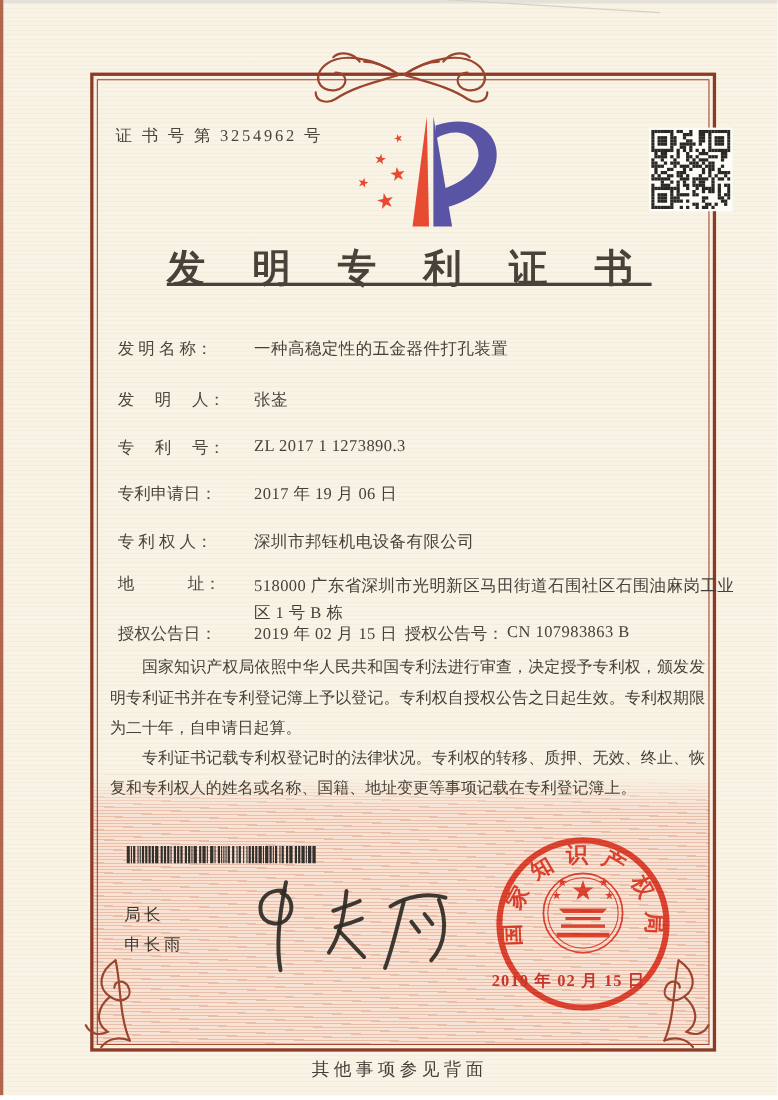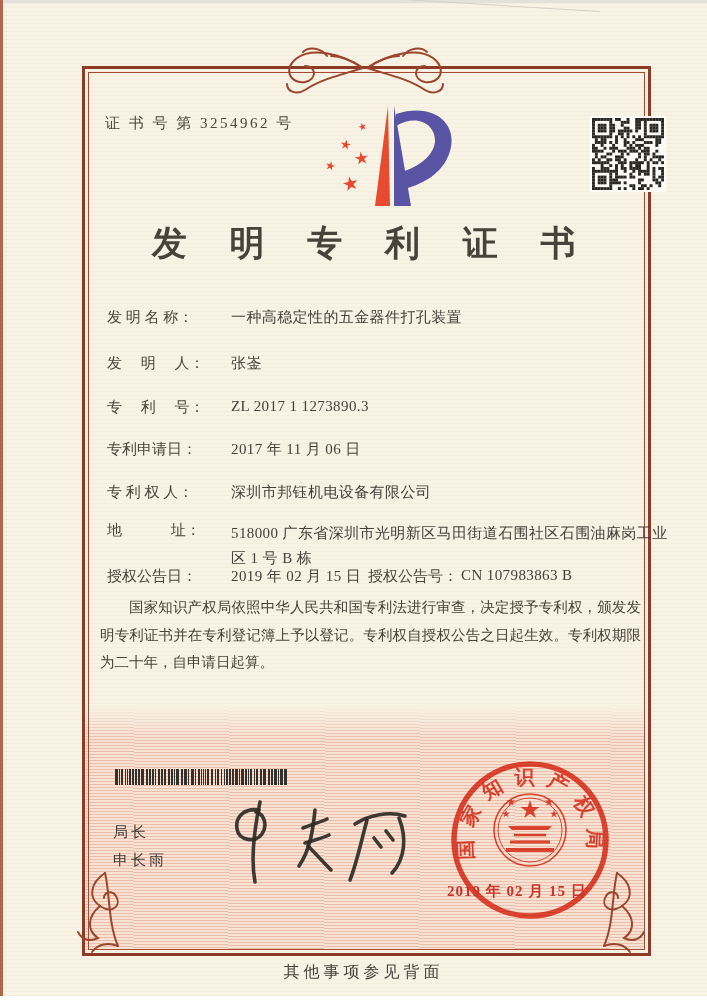--- a/index.html
+++ b/index.html
@@ -38,21 +38,21 @@
   .star.s1{left:46px;top:22px;font-size:10px;transform:rotate(-18deg);}
   .star.s2{left:28px;top:38px;font-size:13px;transform:rotate(10deg);}
   .star.s3{left:42px;top:50px;font-size:17px;transform:rotate(-8deg);}
   .star.s4{left:13px;top:60px;font-size:12px;transform:rotate(14deg);}
   .star.s5{left:30px;top:74px;font-size:19px;transform:rotate(-12deg);}
 
   .qr{position:absolute;left:590px;top:116px;width:76px;height:76px;background:#fdfcf9;padding:2px;box-sizing:border-box;}
   .qr svg{display:block;fill:#2a2723;}
 
   .title{position:absolute;left:82px;top:220px;width:563px;margin:0;text-align:center;
-    font-size:35px;font-weight:700;letter-spacing:17px;text-indent:17px;color:#49423a;}
+    font-size:35px;font-weight:700;letter-spacing:17px;text-indent:17px;color:#49423a;text-decoration:underline;}
 
   .rows{position:absolute;left:107px;top:0;width:537px;font-size:15px;color:#46403700;}
   .row{position:absolute;left:0;width:537px;color:#46403a;}
   .row .lab{position:absolute;left:0;white-space:nowrap;color:#4a443b;text-align:center;}
   .row .val{position:absolute;left:100px;width:437px;letter-spacing:0.4px;margin-left:24px;}
   .row .lab2{position:absolute;left:261px;white-space:nowrap;color:#4a443b;}
   .row .val2{position:absolute;left:354px;white-space:nowrap;letter-spacing:0.4px;}
   .r-name{top:308px;} .r-inventor{top:354px;} .r-patno{top:398px;}
   .r-filing{top:440px;} .r-patentee{top:483px;} .r-addr{top:521px;} .r-grant{top:567px;}
   .r-addr .val{line-height:25px;}
@@ -475,40 +475,41 @@
     <div class="row r-inventor">
       <span class="lab">发　 明　 人：</span>
       <span class="val">张崟</span>
     </div>
     <div class="row r-patno">
       <span class="lab">专　 利　 号：</span>
       <span class="val">ZL 2017 1 1273890.3</span>
     </div>
     <div class="row r-filing">
       <span class="lab">专利申请日：</span>
-      <span class="val">2017 年 11 月 06 日</span>
+      <span class="val">2017 年 19 月 06 日</span>
     </div>
     <div class="row r-patentee">
       <span class="lab">专 利 权 人：</span>
       <span class="val">深圳市邦钰机电设备有限公司</span>
     </div>
     <div class="row r-addr">
       <span class="lab">地　　　 址：</span>
       <span class="val">518000 广东省深圳市光明新区马田街道石围社区石围油麻岗工业区 1 号 B 栋</span>
     </div>
     <div class="row r-grant">
       <span class="lab">授权公告日：</span>
       <span class="val">2019 年 02 月 15 日</span>
       <span class="lab2">授权公告号：</span>
       <span class="val2">CN 107983863 B</span>
     </div>
   </div>
 
   <div class="body-text">
     <p>国家知识产权局依照中华人民共和国专利法进行审查，决定授予专利权，颁发发明专利证书并在专利登记簿上予以登记。专利权自授权公告之日起生效。专利权期限为二十年，自申请日起算。</p>
+    <p>专利证书记载专利权登记时的法律状况。专利权的转移、质押、无效、终止、恢复和专利权人的姓名或名称、国籍、地址变更等事项记载在专利登记簿上。</p>
   </div>
 
   <div class="barcode">
     <svg id="bc-svg" width="173" height="16" viewBox="0 0 173 16">
         <rect x="0" y="0" width="3" height="16"></rect>
         <rect x="4" y="0" width="1" height="16"></rect>
         <rect x="6" y="0" width="2" height="16"></rect>
         <rect x="10" y="0" width="1" height="16"></rect>
         <rect x="12" y="0" width="1" height="16"></rect>
         <rect x="14" y="0" width="2" height="16"></rect>

